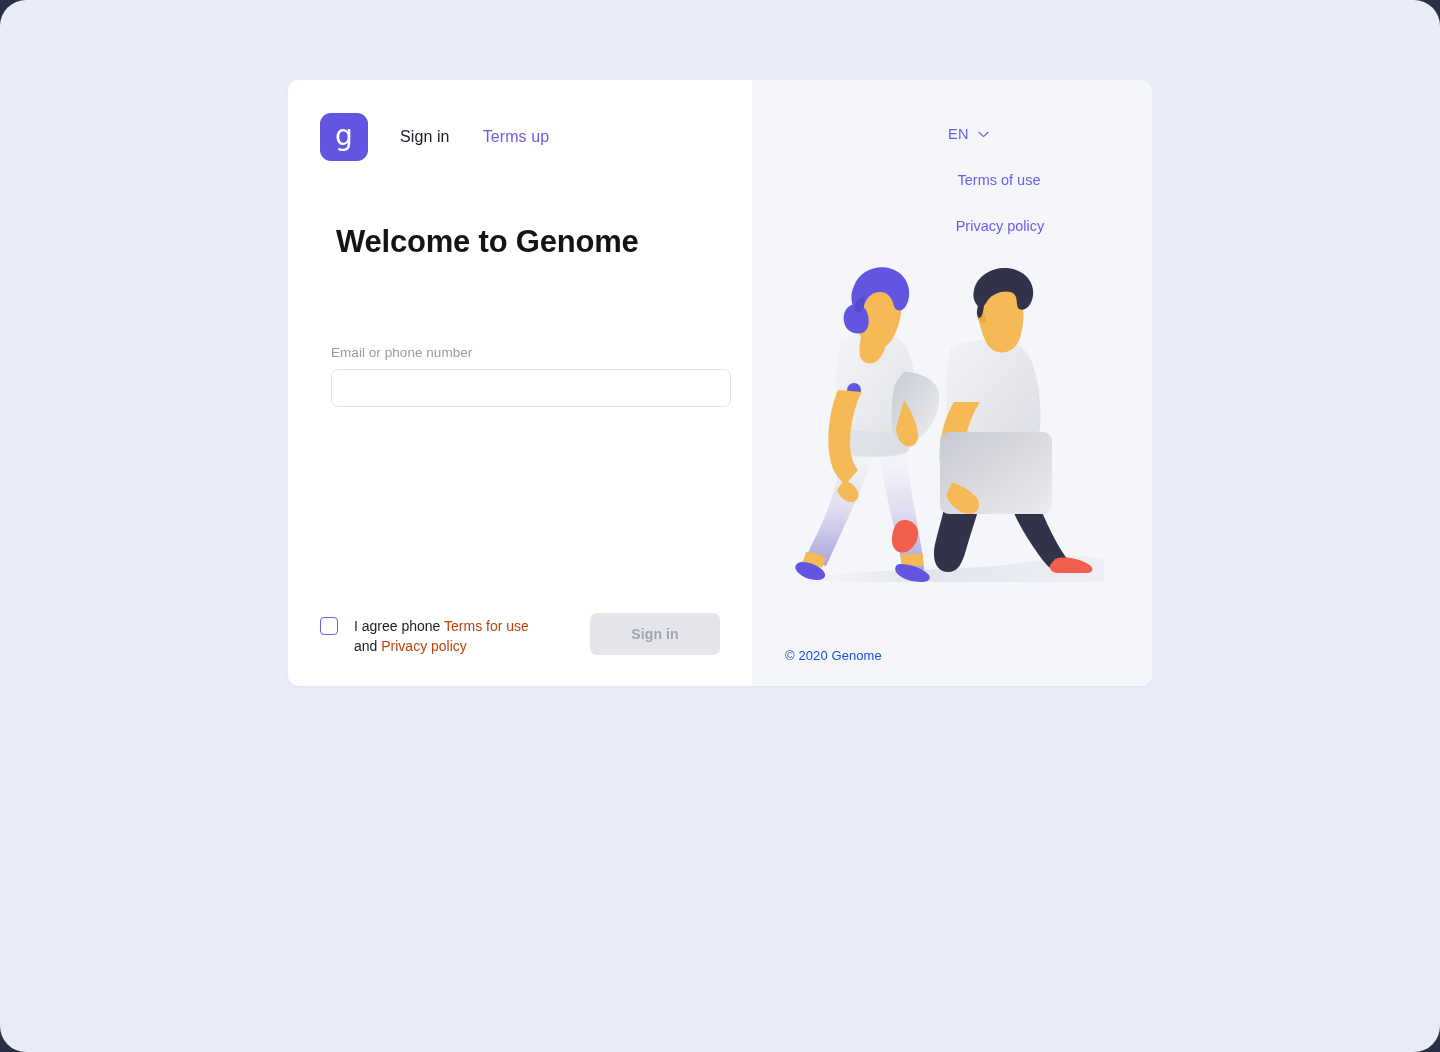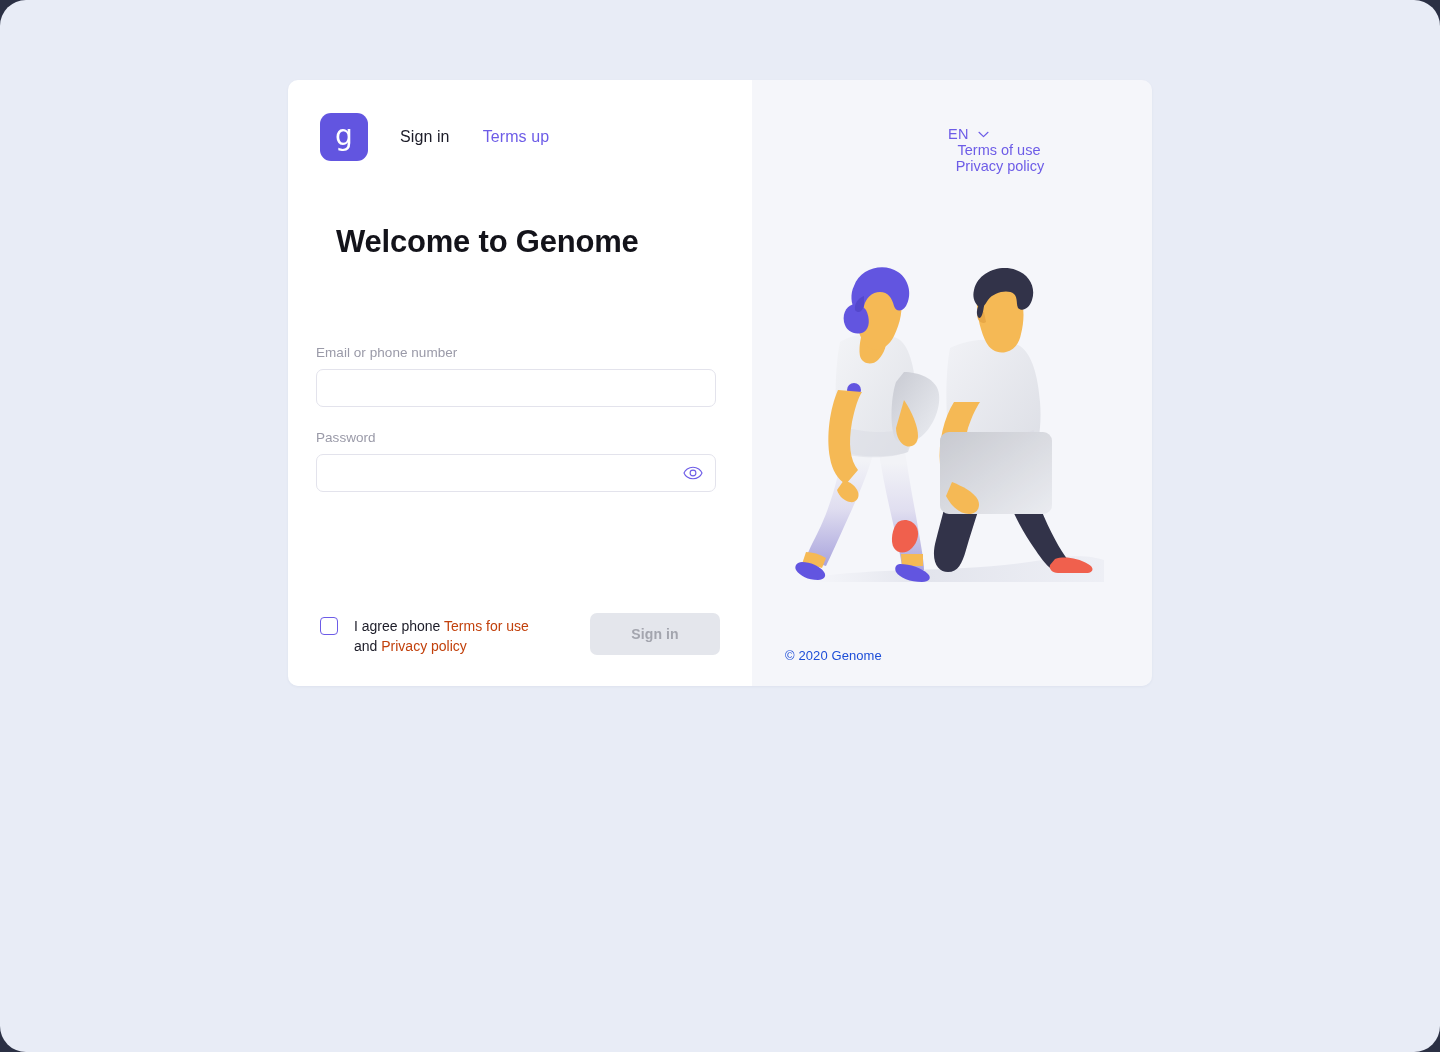--- a/index.html
+++ b/index.html
@@ -93,21 +93,21 @@
     font-size: 31px;
     font-weight: 700;
     color: #13131a;
     letter-spacing: -0.2px;
     white-space: nowrap;
     margin-left: 16px;
   }
 
   .form-area {
     position: absolute;
-    left: 28px;
+    left: 43px;
     top: 265px;
     width: 400px;
   }
 
   .field-label {
     font-size: 13.5px;
     color: #9a9aa8;
     margin-bottom: 9px;
     letter-spacing: 0.05px;
   }
@@ -238,20 +238,21 @@
     margin-left: 9px;
     display: flex;
     align-items: center;
   }
   .right-link {
     font-size: 14.5px;
     color: #6d5ce7;
     text-decoration: none;
     white-space: nowrap;
     cursor: pointer;
+    margin-top: 30px;
   }
   .right-link.tou { margin-left: 61px; }
   .right-link.pp { margin-left: 63px; }
 
   .illustration-wrap {
     position: absolute;
     left: 0;
     top: 140px;
     width: 100%;
     height: 420px;
@@ -294,32 +295,20 @@
 
         <div>
           <div class="field-label">Email or phone number</div>
           <div class="field-box">
             <input type="text" placeholder="" style="">
           </div>
         </div>
 
         <div class="field-group-gap"></div>
 
-        <div>
-          <div class="field-label">Password</div>
-          <div class="field-box pw">
-            <input type="password" placeholder="" style="">
-            <button class="eye-btn">
-              <svg width="20" height="14" viewBox="0 0 20 14" fill="none">
-                <path d="M10 1.2C5.6 1.2 2.1 4.1 1 7c1.1 2.9 4.6 5.8 9 5.8s7.9-2.9 9-5.8C17.9 4.1 14.4 1.2 10 1.2z" stroke="#6d5ce7" stroke-width="1.1" fill="none"></path>
-                <circle cx="10" cy="7" r="2.9" stroke="#6d5ce7" stroke-width="1.1" fill="none"></circle>
-              </svg>
-            </button>
-          </div>
-        </div>
 
       </div>
 
       <div class="agree-row">
         <div class="agree-left">
           <div class="checkbox"></div>
           <div class="agree-text">
             <span>I agree phone </span><a href="#">Terms for use</a><span> and </span><a href="#">Privacy policy</a>
           </div>
         </div>

